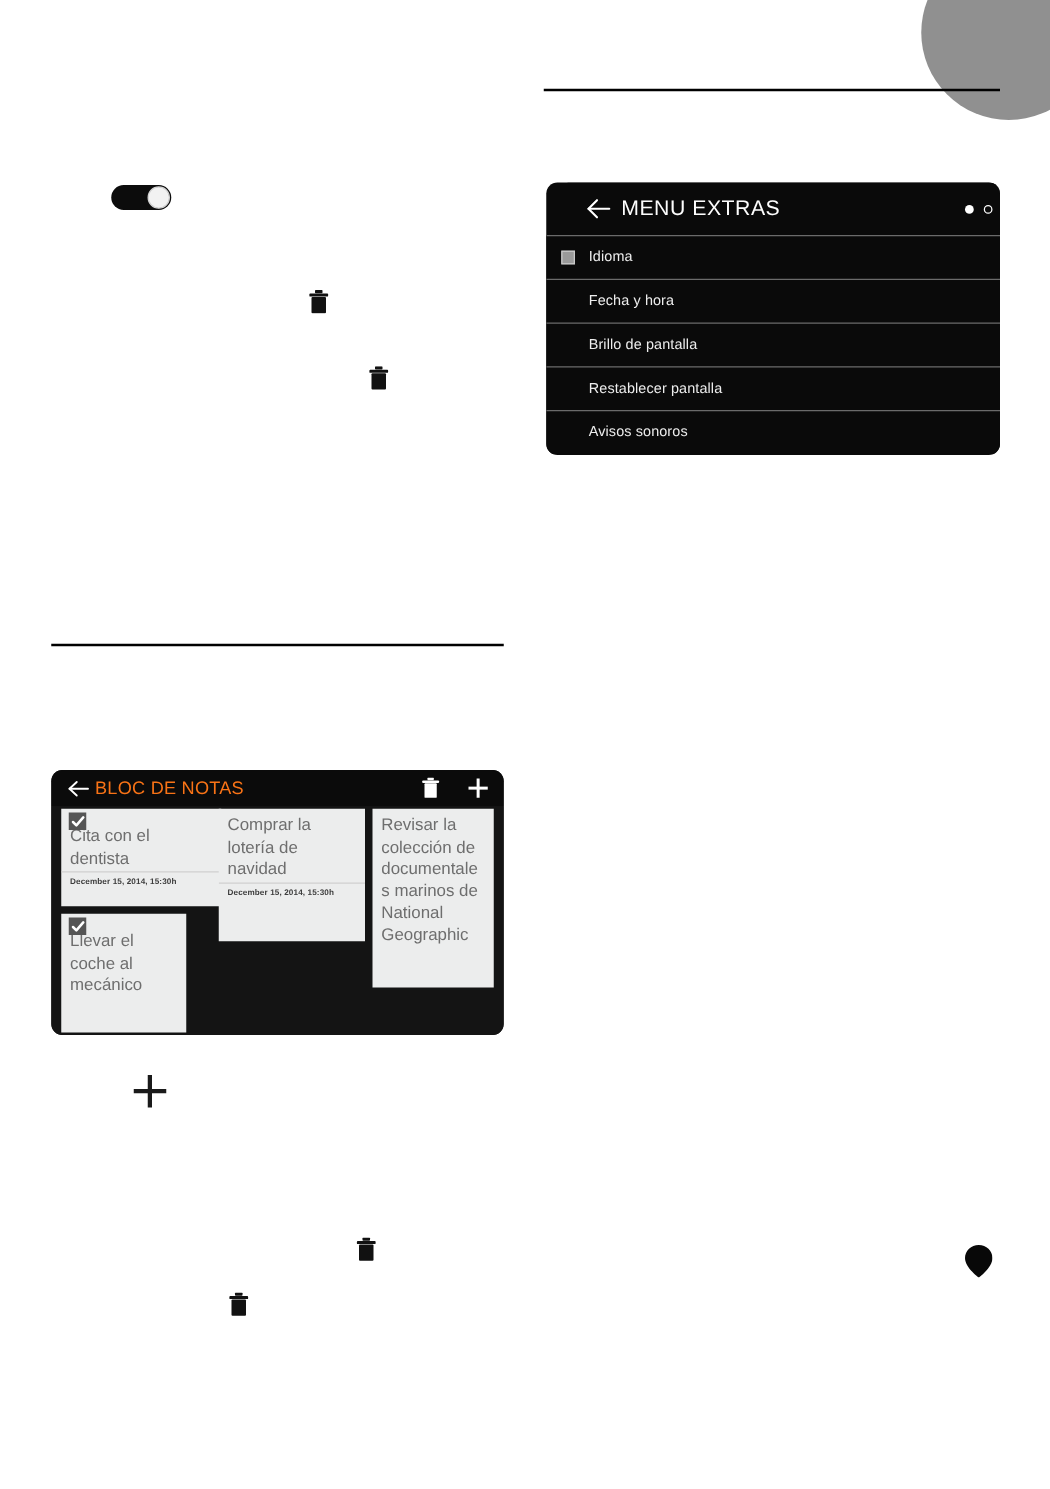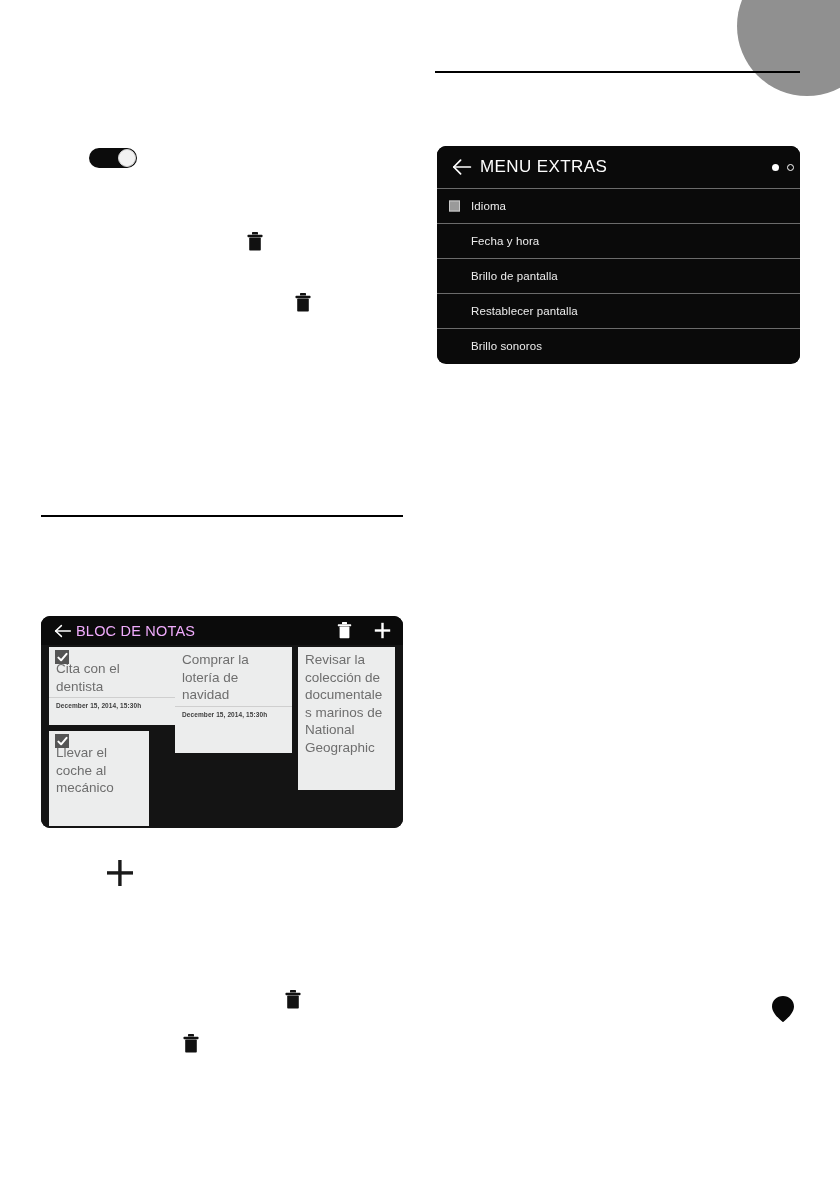--- a/index.html
+++ b/index.html
@@ -83,20 +83,21 @@
     overflow: hidden;
     color: #f4f4f4;
   }
   .me-header {
     position: relative;
     height: 42px;
     display: flex;
     align-items: center;
     padding: 0 6px 0 14px;
     background: #0a0a0a;
+    margin-left: 17px;
   }
   .me-back {
     width: 22px;
     height: 22px;
     flex: 0 0 auto;
     margin-right: 7px;
   }
   .me-back svg { display: block; }
   .me-title {
     font-size: 17px;
@@ -170,21 +171,21 @@
     background: #0b0b0b;
   }
   .np-back {
     width: 20px;
     height: 18px;
     flex: 0 0 auto;
     margin-right: 3px;
   }
   .np-title {
     font-size: 14.5px;
-    color: #f0abfc;
+    color: #f97316;
     letter-spacing: 0.2px;
     white-space: nowrap;
   }
   .np-actions {
     margin-left: auto;
     display: flex;
     align-items: center;
     gap: 22px;
   }
   .np-actions .act { display: block; cursor: pointer; }
@@ -310,21 +311,21 @@
     <div class="me-row no-check">
       <span class="row-label">Fecha y hora</span>
     </div>
     <div class="me-row no-check">
       <span class="row-label">Brillo de pantalla</span>
     </div>
     <div class="me-row no-check">
       <span class="row-label">Restablecer pantalla</span>
     </div>
     <div class="me-row no-check">
-      <span class="row-label">Brillo sonoros</span>
+      <span class="row-label">Avisos sonoros</span>
     </div>
 
   </div>
 
   <div class="notepad">
 
     <div class="np-header">
       <span class="np-back">
         <svg width="20" height="18" viewBox="0 0 20 18">
           <path d="M8.4 3.6 L2.6 9 L8.4 14.4" fill="none" stroke="#ffffff" stroke-width="1.5" stroke-linecap="round" stroke-linejoin="round"></path>

